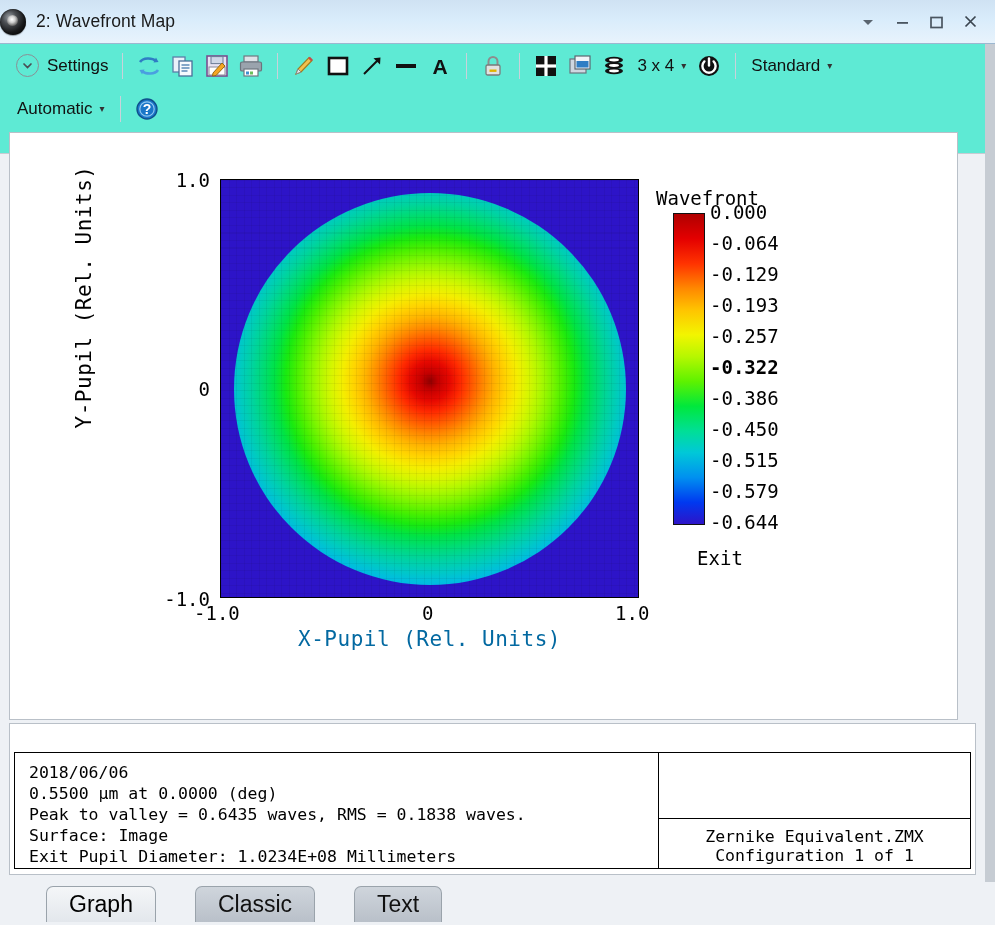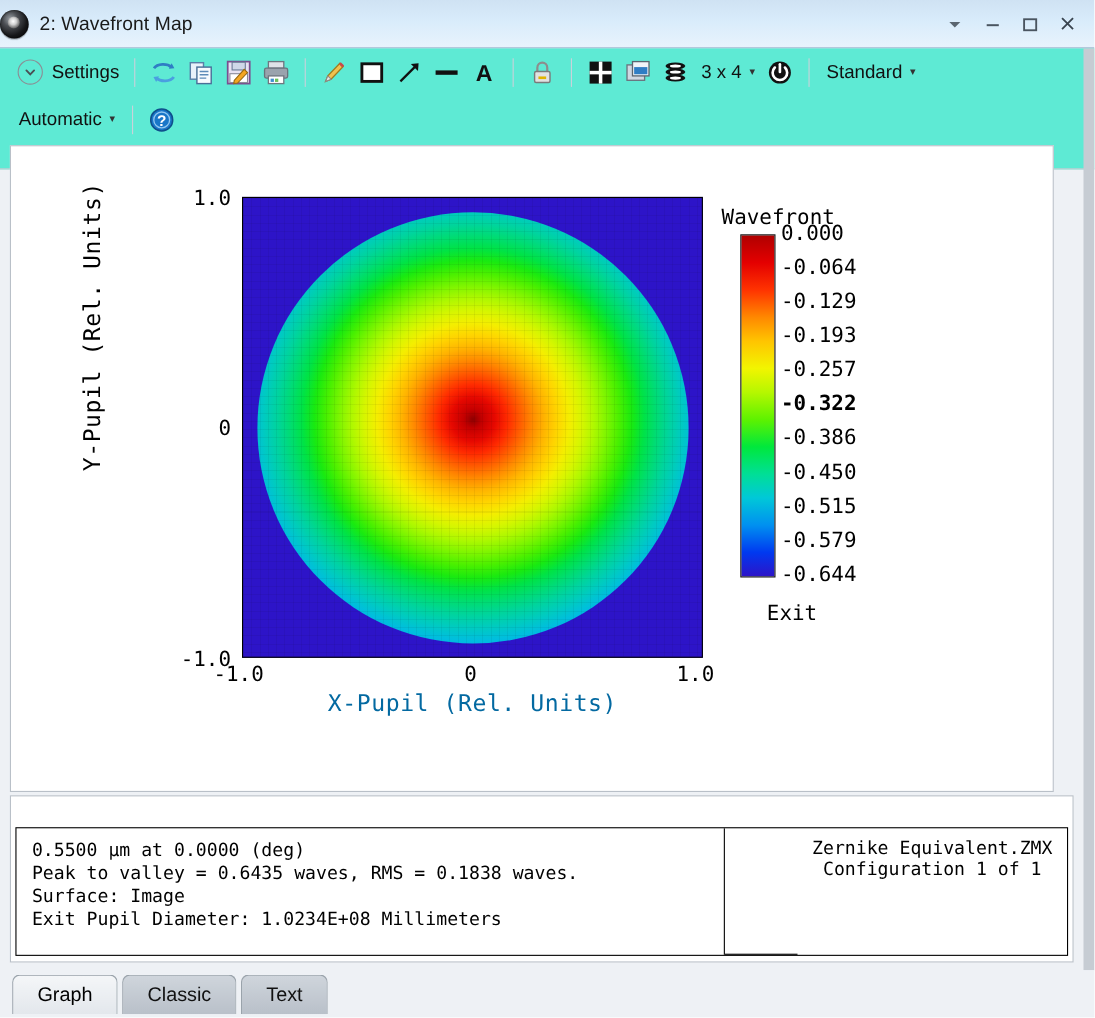--- a/index.html
+++ b/index.html
@@ -121,34 +121,35 @@
 
   
   .botpanel {
     position: absolute; left: 9px; top: 723px; width: 967px; height: 152px;
     background: #ffffff; border: 1px solid #b9c0c8;
   }
   .bp-title { width: 100%; text-align: center; font-size: 18px; color: #000; padding-top: 3px; }
   .bp-table { position: absolute; left: 4px; top: 28px; right: 4px; bottom: 5px; border: 1.3px solid #000; display: flex; }
   .bp-left { flex: 0 0 644px; border-right: 1.3px solid #000; padding: 9px 0 0 14px; }
   .bp-line { font-size: 16.5px; color: #000; line-height: 1.28; white-space: pre; }
-  .bp-right { flex: 1; display: flex; flex-direction: row; }
+  .bp-right { flex: 1; display: flex; flex-direction: column; }
   .bp-right-top { flex: 0 0 66px; border-bottom: 1.3px solid #000; }
   .bp-right-bot { flex: 1; display: flex; flex-direction: column; align-items: center; justify-content: flex-start; padding-top: 8px; }
   .bp-file { font-size: 16.5px; color: #000; white-space: pre; }
 
   
   .tabbar { position: absolute; left: 0; top: 882px; width: 995px; height: 43px; background: #eef1f5; }
   .tabs { position: absolute; left: 11px; top: 4px; display: flex; align-items: flex-end; }
   .tab {
     height: 36px; padding: 0 22px; display: flex; align-items: center;
-    font-size: 18px; color: #111;
+    font-size: 23px; color: #111;
     border: 1px solid #9aa3ab; border-bottom: none;
     border-radius: 7px 7px 0 0; margin-right: 4px;
     background: linear-gradient(to bottom, #cfd5dc 0%, #b9c0c9 100%);
+    margin-left: 35px;
   }
   .tab.active {
     background: linear-gradient(to bottom, #f4f6f8 0%, #e3e7ec 100%);
     color: #000;
   }
   
   .sb-strip { position: absolute; right: 0; top: 44px; width: 10px; height: 838px; background: #c6ccd3; }
 </style>
 </head>
 <body>
@@ -387,20 +388,21 @@
       <div class="cb-tick mono" style="top:316px;">-0.515</div>
       <div class="cb-tick mono" style="top:347px;">-0.579</div>
       <div class="cb-tick mono" style="top:378px;">-0.644</div>
       <div class="cb-units mono">Exit</div>
     </div>
   </div>
 
   <div class="botpanel">
     <div class="bp-table">
       <div class="bp-left">
+        <div class="bp-line mono">2018/06/06</div>
         <div class="bp-line mono">0.5500 µm at 0.0000 (deg)</div>
         <div class="bp-line mono">Peak to valley = 0.6435 waves, RMS = 0.1838 waves.</div>
         <div class="bp-line mono">Surface: Image</div>
         <div class="bp-line mono">Exit Pupil Diameter: 1.0234E+08 Millimeters</div>
       </div>
       <div class="bp-right">
         <div class="bp-right-top"></div>
         <div class="bp-right-bot">
           <div class="bp-file mono">Zernike Equivalent.ZMX</div>
           <div class="bp-file mono">Configuration 1 of 1</div>

